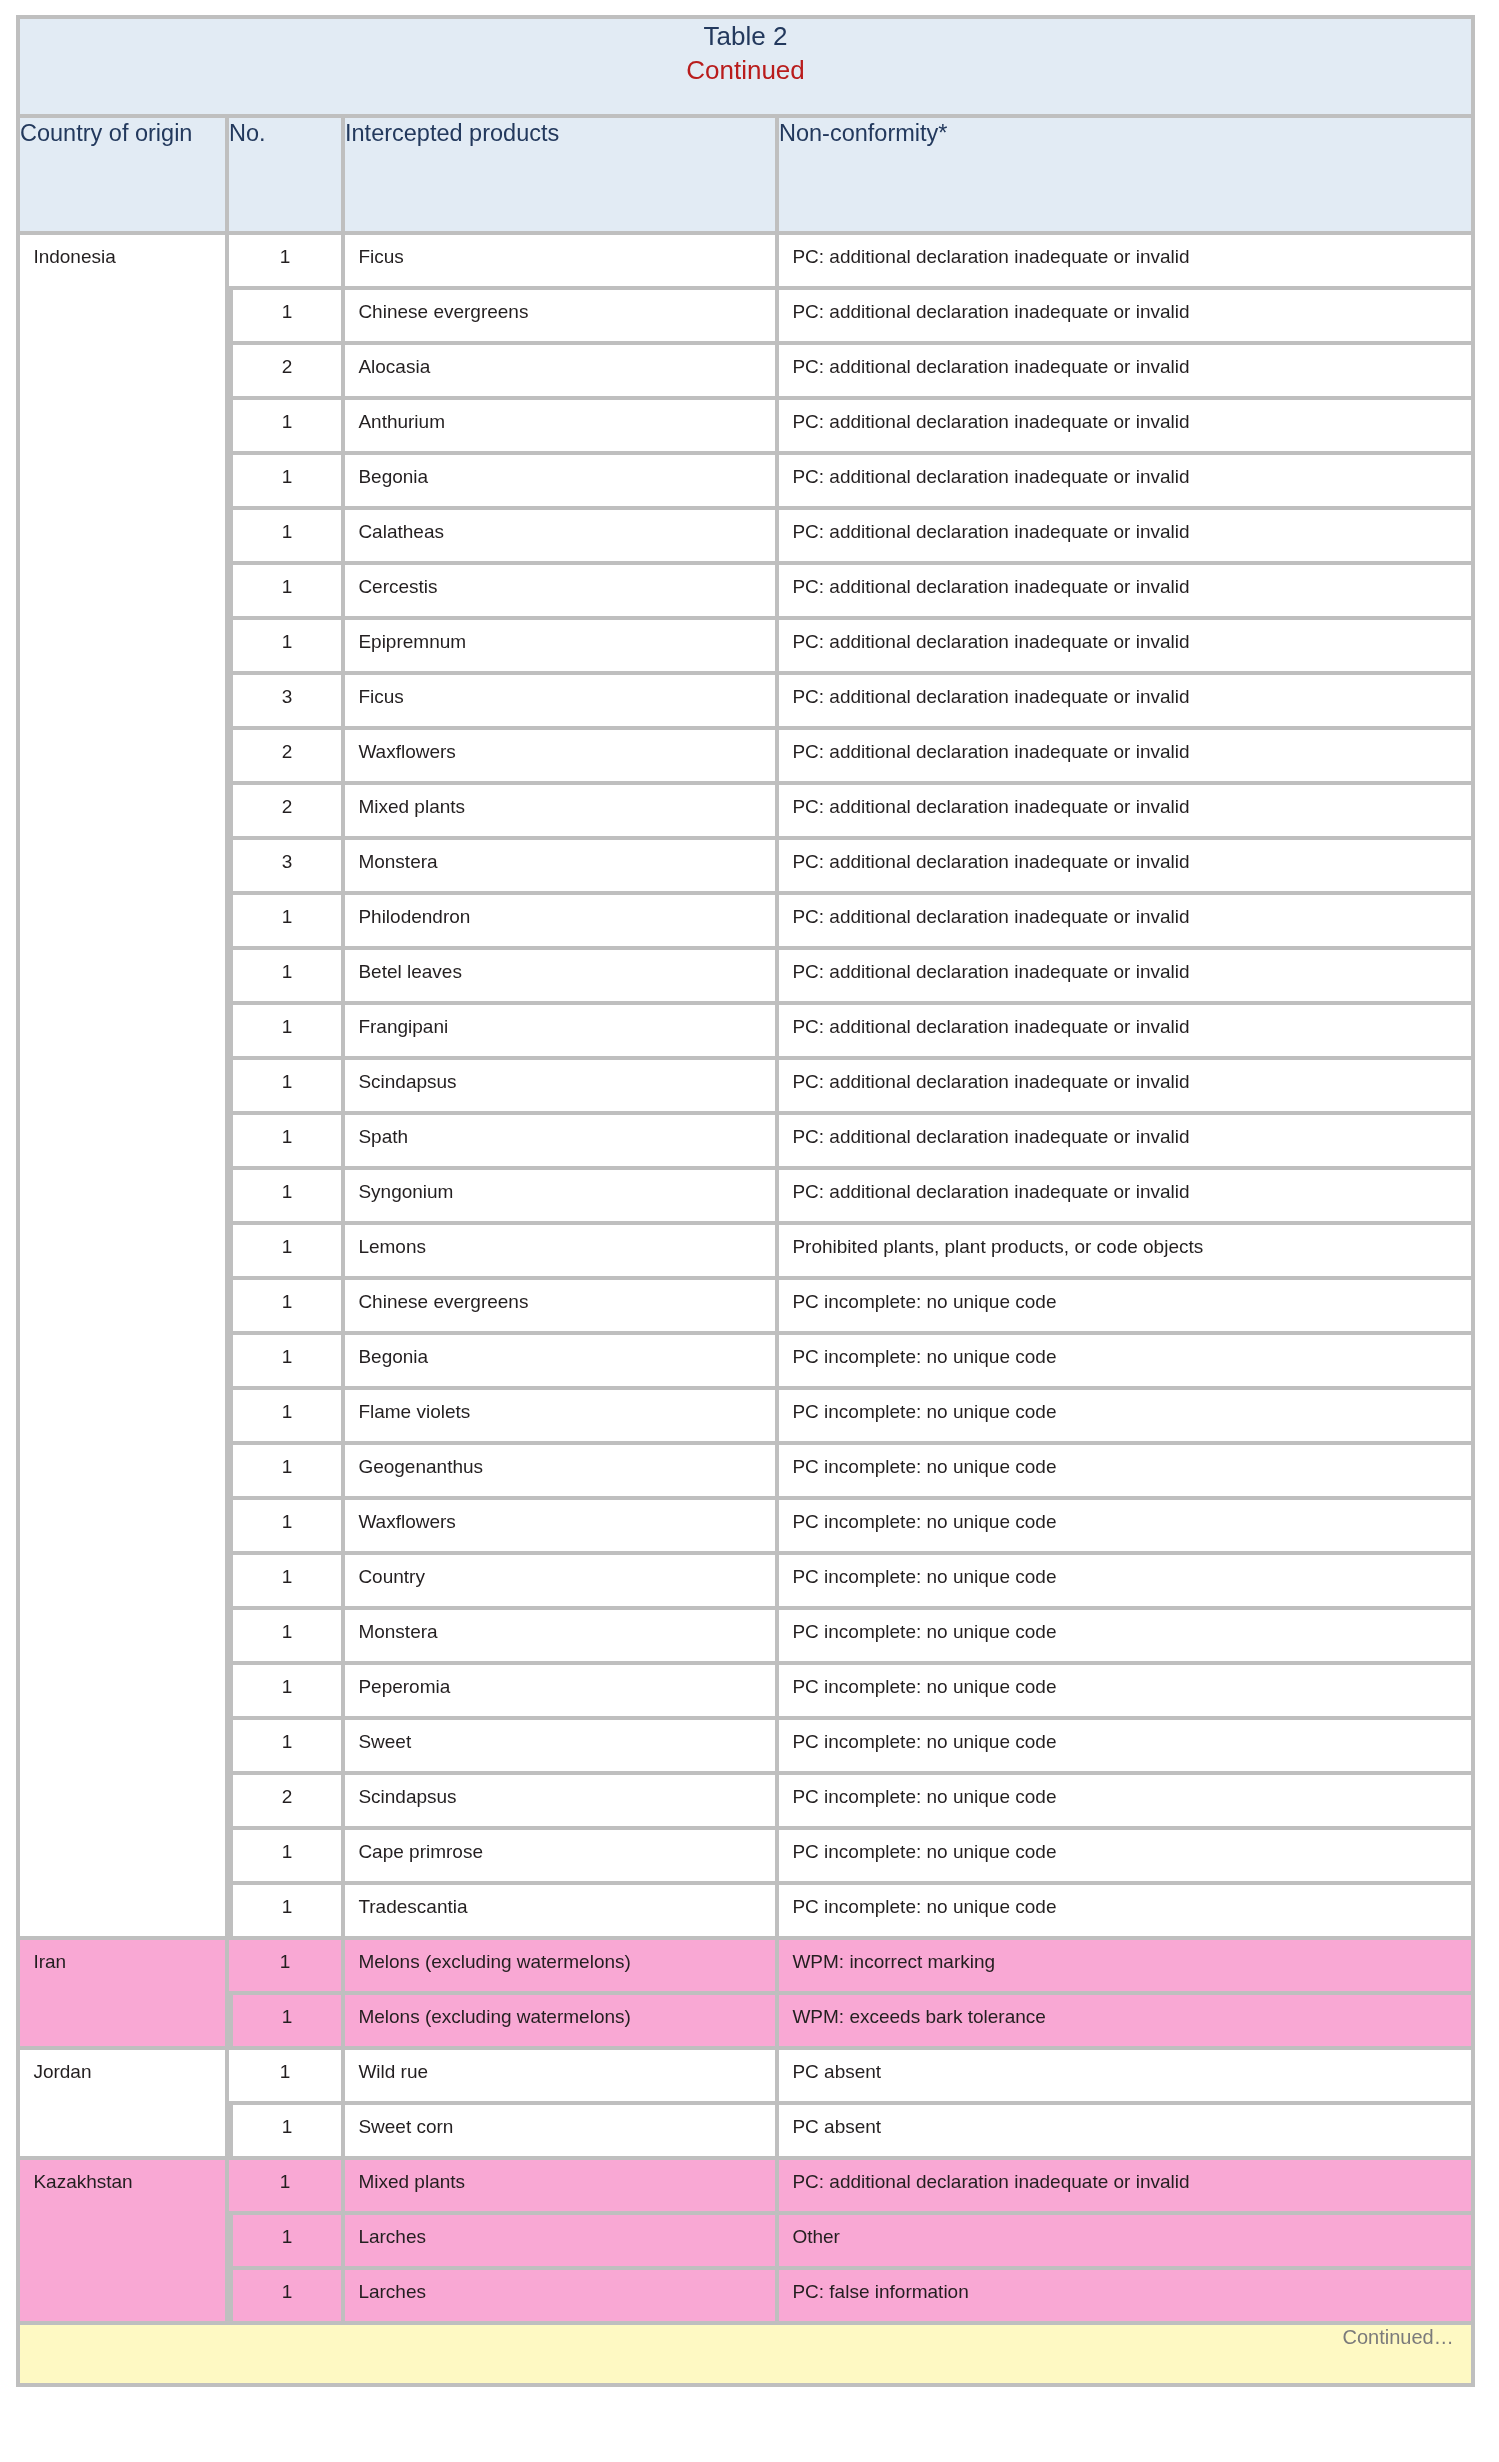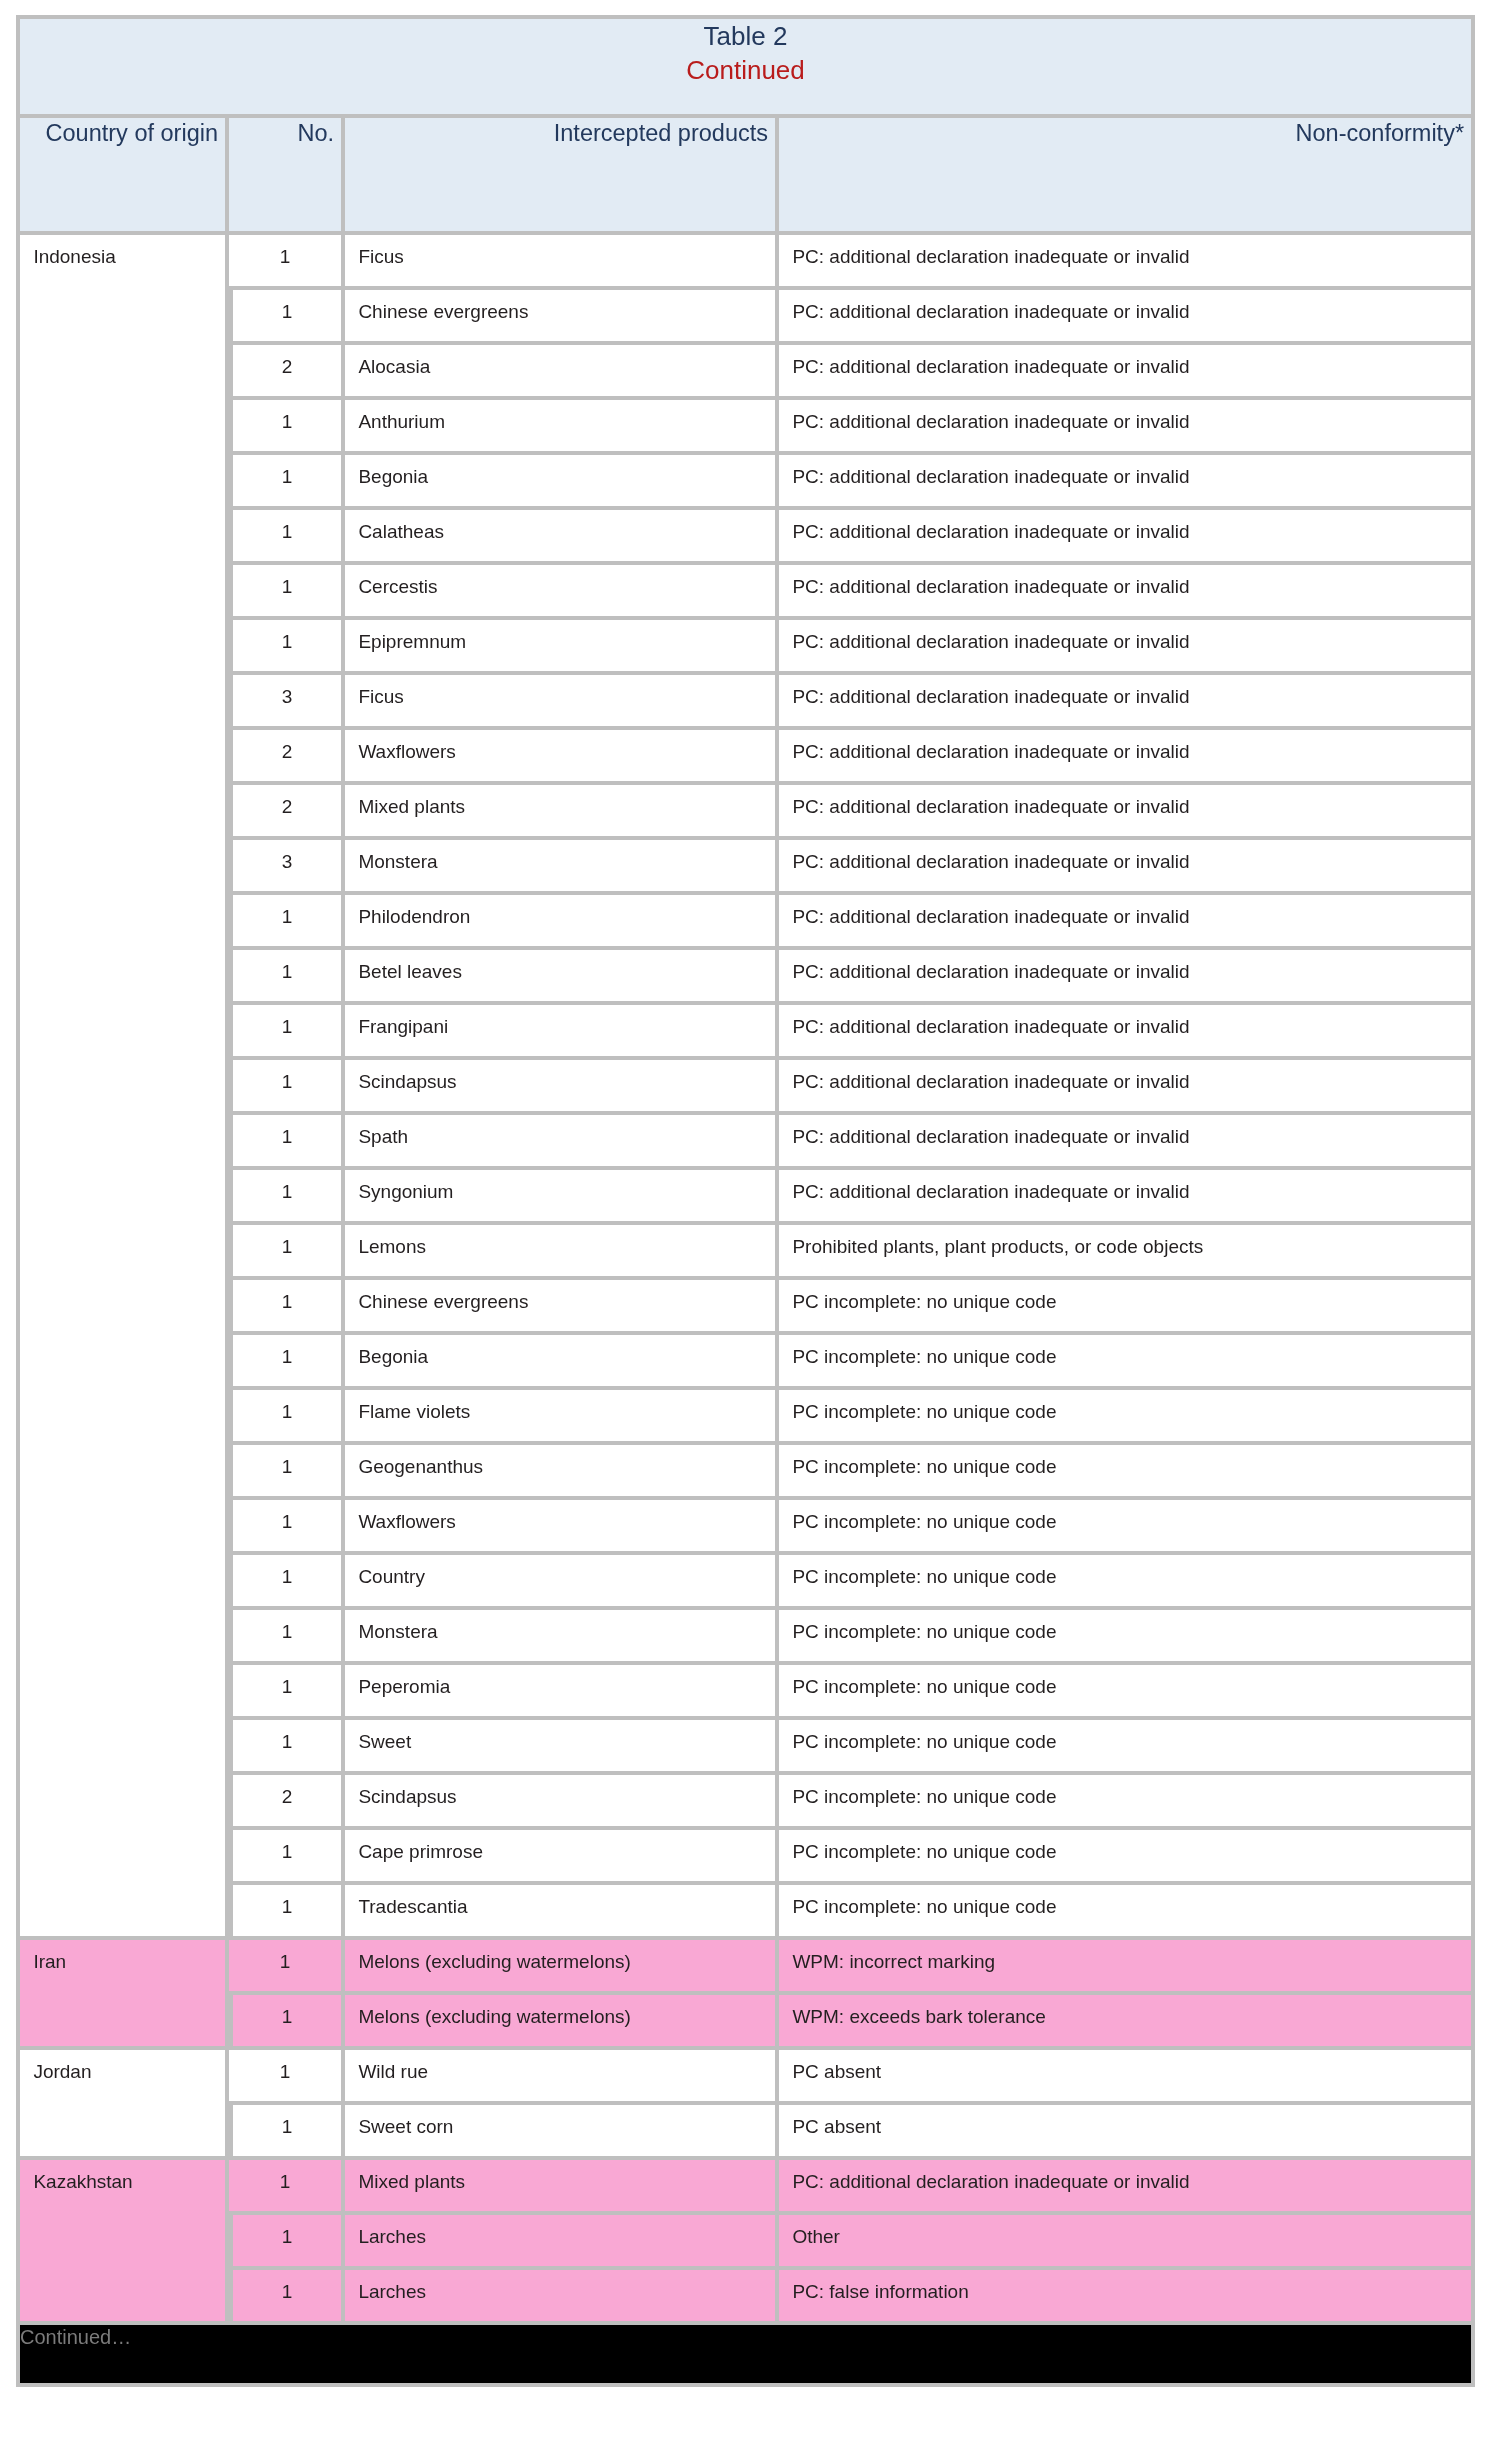--- a/index.html
+++ b/index.html
@@ -71,22 +71,21 @@
     height: 113px;
     vertical-align: middle;
     text-align: left;
     font-weight: 400;
   }
   .col-head span {
     display: block;
     font-size: 23.5px;
     color: #23395d;
     line-height: 1.30;
-    padding: 0 7px;
-    text-align: right;
+    padding: 0 0;
   }
 
   
   .c-country, .c-no, .c-prod, .c-non {
     height: 51px;
   }
   .c-country span,
   .c-no span,
   .c-prod span,
   .c-non span {
@@ -101,22 +100,23 @@
   .c-non     span { padding: 10.7px 13.4px 0 13.4px; }
 
   
   tr.band-white  > td { background: #ffffff; }
   tr.band-grey   > td { background: #f9a8d4; }
   td.band-white { background: #ffffff; }
   td.band-grey  { background: #f1f1f1; }
 
   
   .foot-cell {
-    background: #000000;
+    background: #fef9c3;
     height: 58px;
+    text-align: right;
     vertical-align: middle;
   }
   .foot-cell span {
     display: block;
     font-size: 20px;
     color: #7b7b7b;
     padding: 0 17.4px 0 0;
     line-height: 1.2;
   }
 </style>

